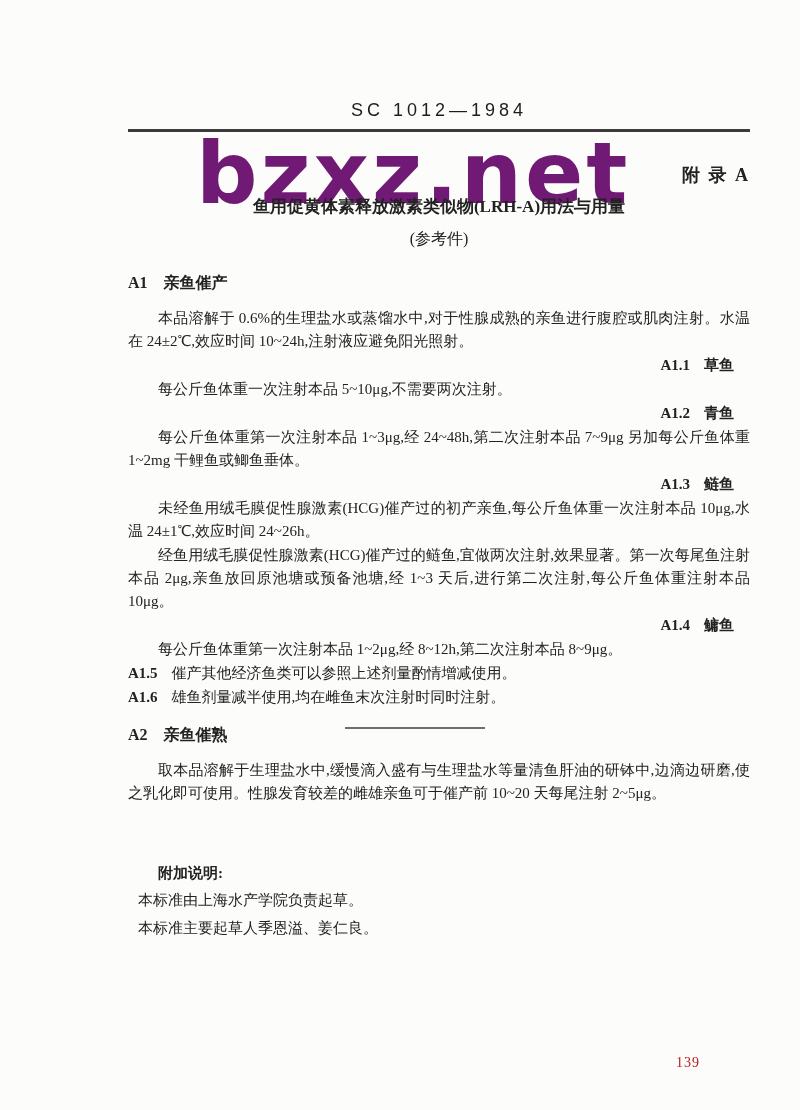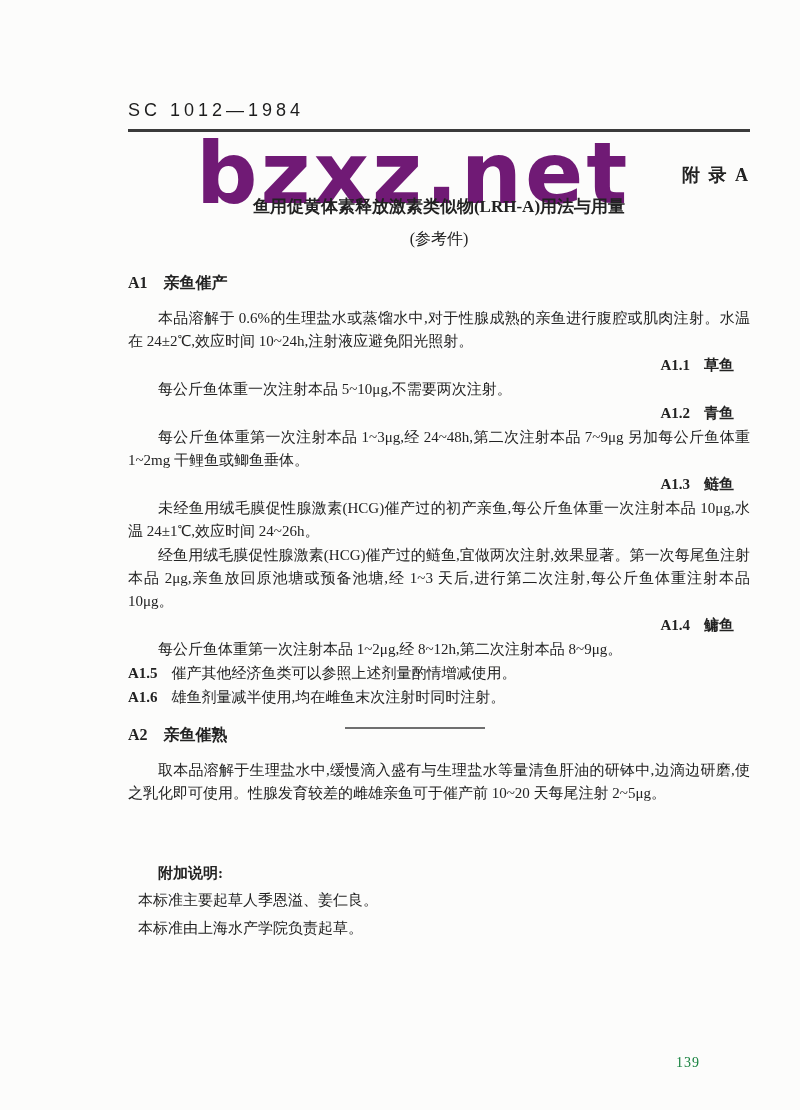--- a/index.html
+++ b/index.html
@@ -20,20 +20,21 @@
     font-size:86px;
     line-height:1;
     letter-spacing:3px;
     color:#701a75;
     z-index:1;
     user-select:none;
   }
   .doc-layer { position:relative; z-index:2; }
   .header-code {
     position:absolute; left:128px; top:100px; width:622px;
+    text-align:center;
     font-family:"Liberation Sans", sans-serif;
     font-size:18px; letter-spacing:4px;
     color:#1d1d1d;
   }
   .header-rule {
     position:absolute; left:128px; top:129px; width:622px; height:3px;
     background:#3b3b3b;
   }
   .content {
     position:absolute; left:128px; top:158px; width:622px;
@@ -63,21 +64,21 @@
   .clause-block .no { font-weight:bold; margin-right:14px; }
   .pre-note-rule {
     position:absolute; left:345px; top:727px; width:140px; height:2px;
     background:#6f6f6f;
   }
   .addendum { margin-top:57px; padding-left:10px; }
   .addendum-heading { font-weight:bold; margin:0 0 3px;padding-left:20px; }
   .addendum-line { margin:0 0 3px; line-height:25px; }
   .page-number {
     position:absolute; left:676px; top:1055px;
-    font-size:14px; letter-spacing:1px; color:#15803d;
+    font-size:14px; letter-spacing:1px; color:#b91c1c;
   }
 </style>
 </head>
 <body>
 
 <div class="page">
 
   <div class="watermark">bzxz.net</div>
 
   <div class="doc-layer">
@@ -133,22 +134,22 @@
         </div>
 
         <div class="h2-block">
           <span class="no">A2</span><span>亲鱼催熟</span>
         </div>
 
         <p class="p-block">取本品溶解于生理盐水中,缓慢滴入盛有与生理盐水等量清鱼肝油的研钵中,边滴边研磨,使之乳化即可使用。性腺发育较差的雌雄亲鱼可于催产前 10~20 天每尾注射 2~5μg。</p>
 
         <div class="addendum">
           <div class="addendum-heading">附加说明:</div>
+          <div class="addendum-line">本标准由上海水产学院负责起草。</div>
           <div class="addendum-line">本标准主要起草人季恩溢、姜仁良。</div>
-          <div class="addendum-line">本标准由上海水产学院负责起草。</div>
         </div>
 
       </div>
     </div>
 
     <div class="pre-note-rule"></div>
 
     <div class="page-number">139</div>
 
   </div>

